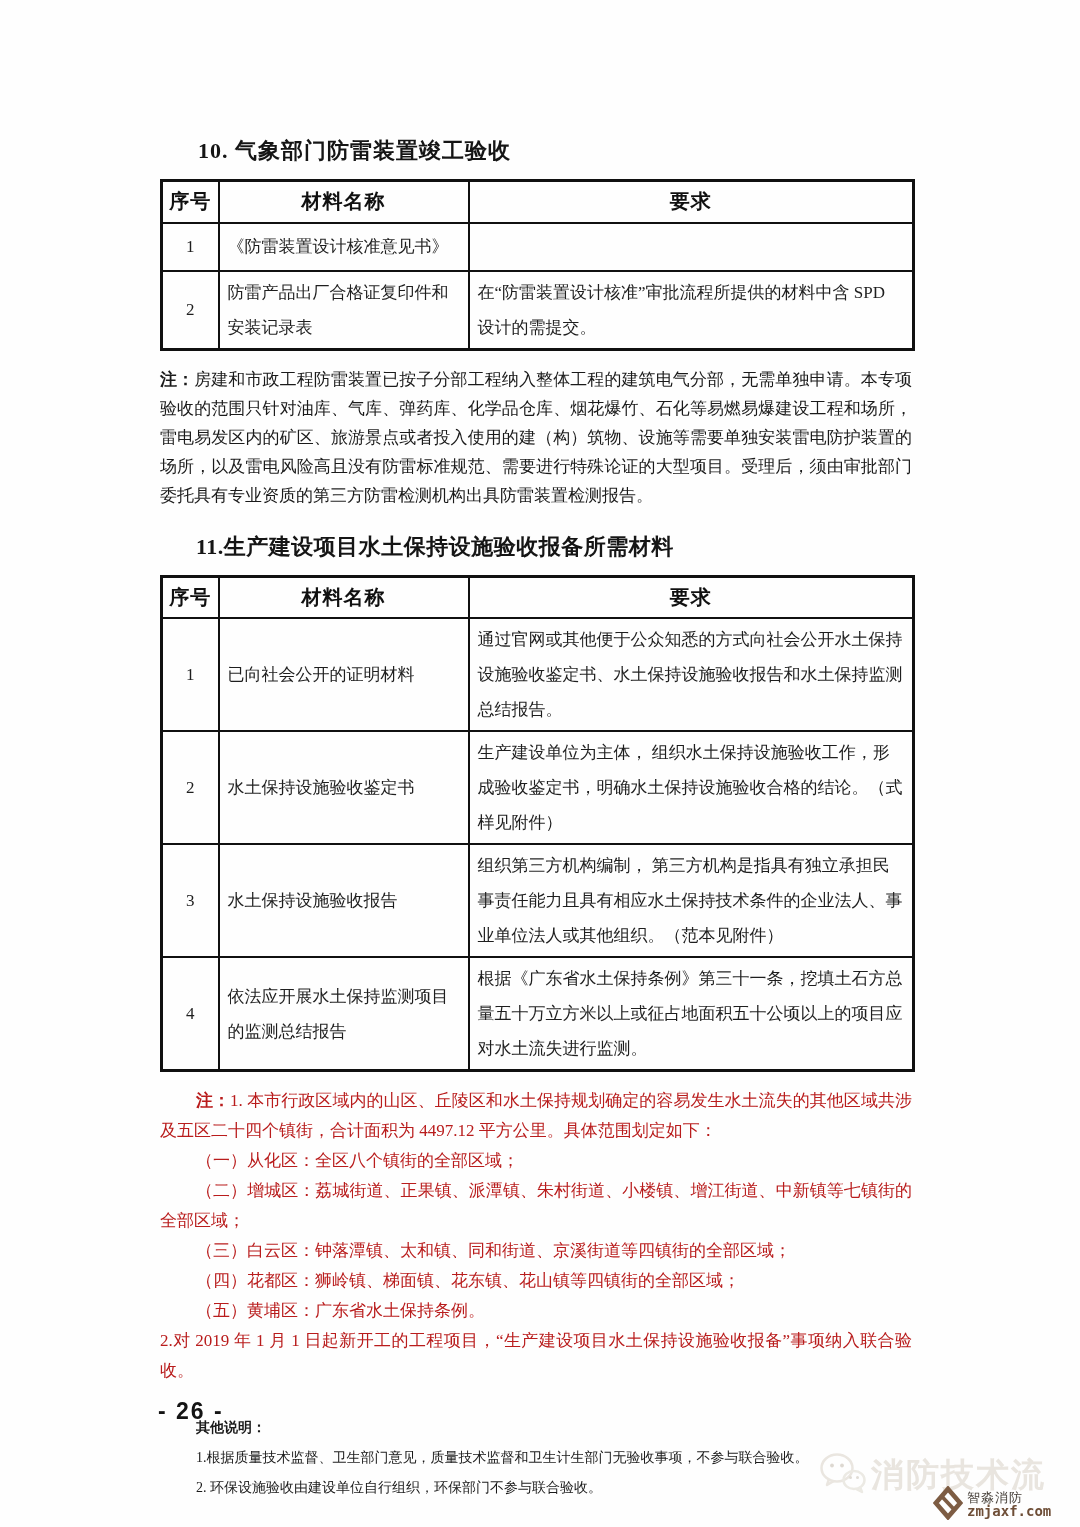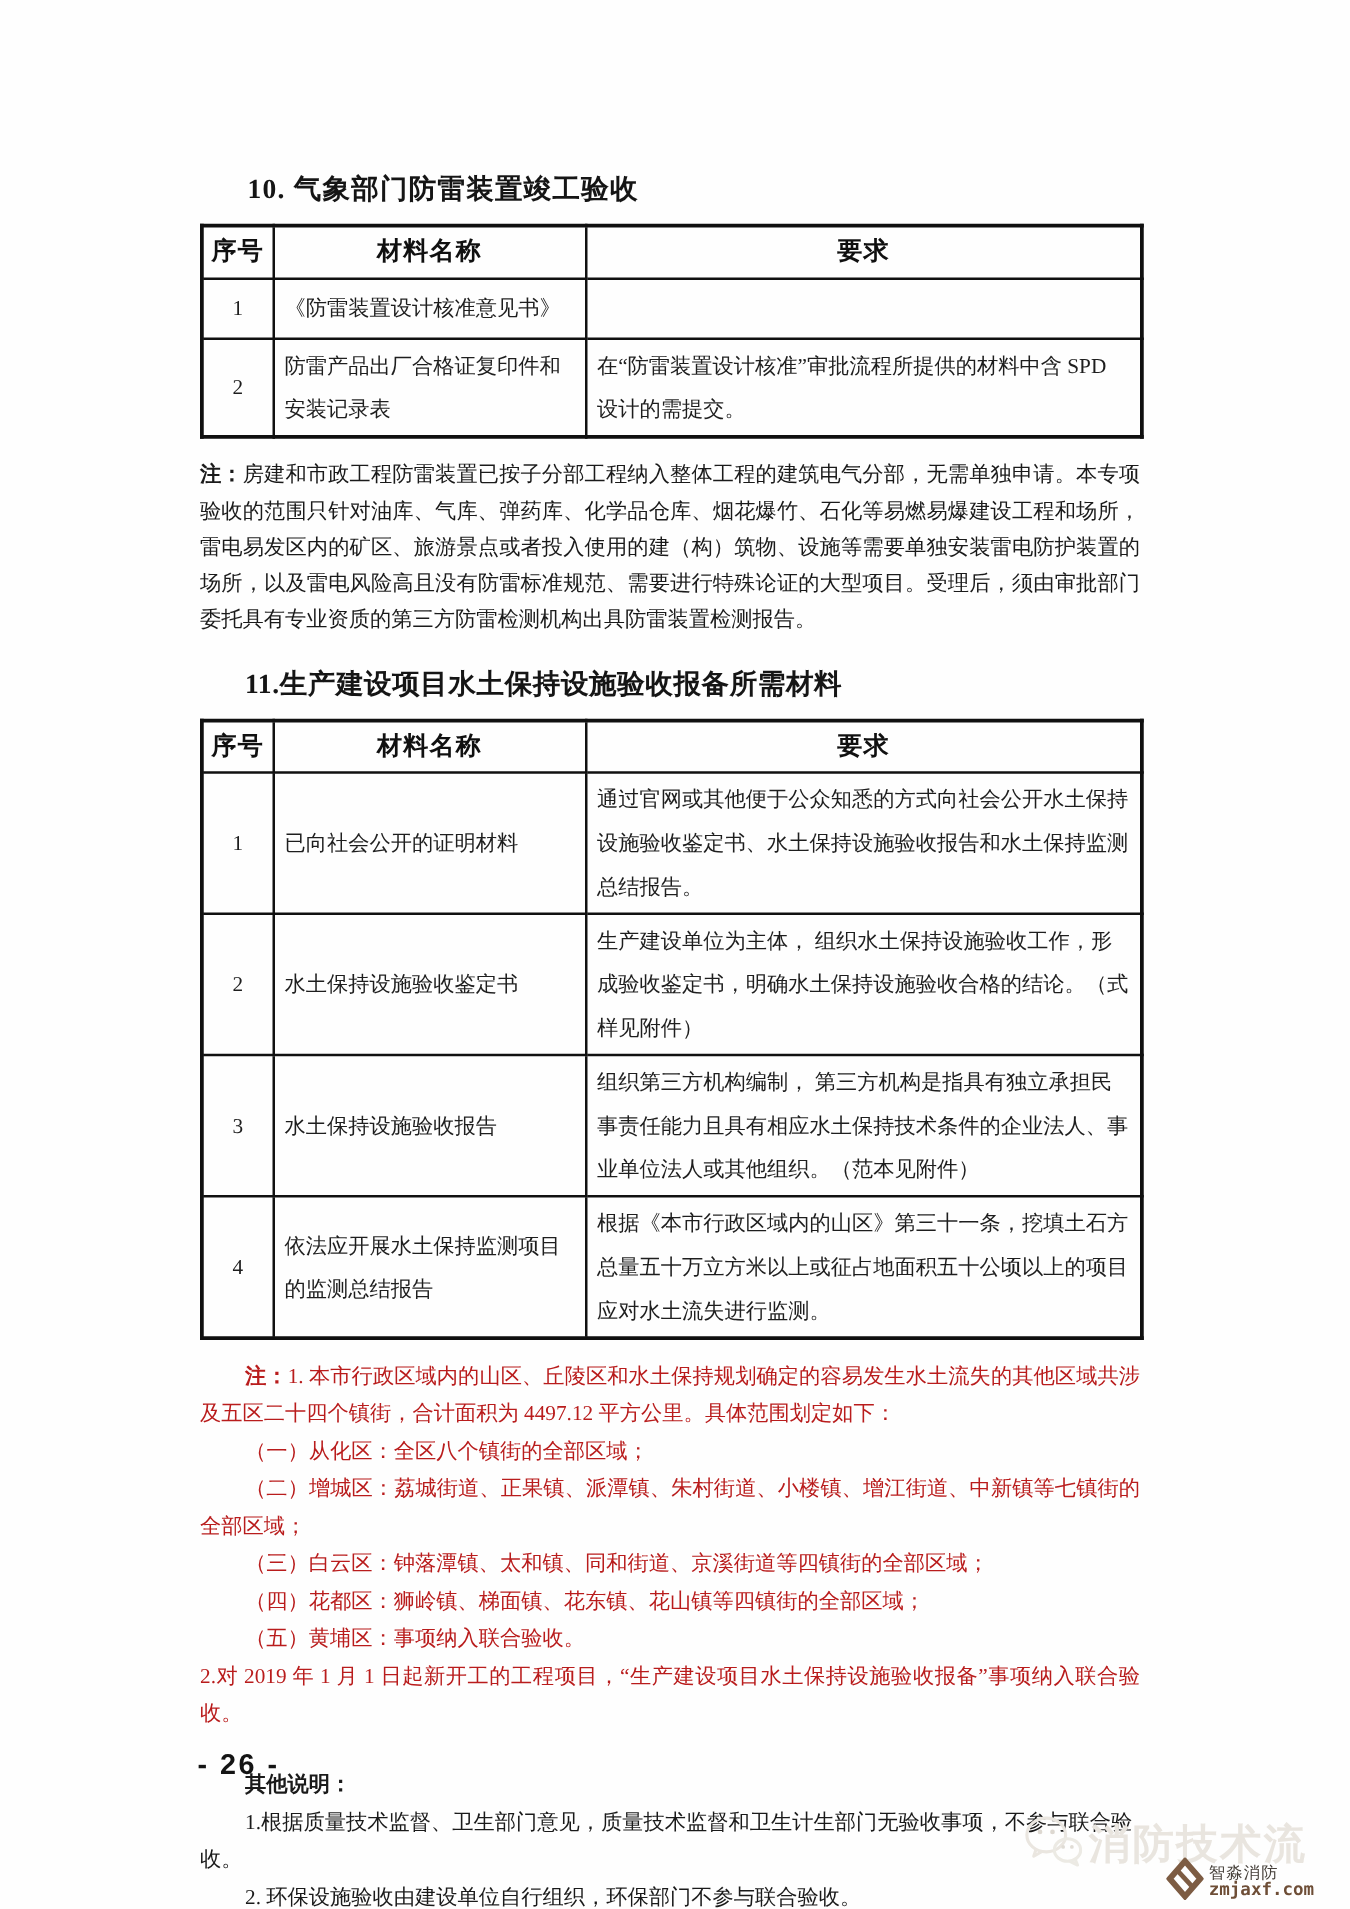--- a/index.html
+++ b/index.html
@@ -50,21 +50,21 @@
   .note1 {
     font-size:17px; line-height:29px; text-align:justify; color:#1a1a1a;
   }
   .note1 b, .note2 b { font-weight:bold; }
   .note2 { margin-top:13px; }
   .note2 p {
     font-size:17px; line-height:30px; text-align:justify; color:#b91c1c;
   }
   .note2 p.indent { text-indent:36px; }
   .other { margin-top:27px; }
-  .other p { font-size:17px; line-height:30px; text-indent:36px; color:#1a1a1a; }
+  .other p { font-size:14px; line-height:30px; text-indent:36px; color:#1a1a1a; }
   .other p.head { font-weight:bold; }
   .page-number {
     position:absolute; left:158px; top:1398px;
     font-family:"Liberation Sans", sans-serif;
     font-size:23px; font-weight:600; letter-spacing:2px; color:#141414;
   }
   .watermark { position:absolute; left:820px; top:1440px; width:250px; height:87px; }
   .wm-light {
     position:absolute; left:0px; top:12px;
     display:flex; align-items:center; gap:5px;
@@ -140,32 +140,32 @@
           <td class="c-req">生产建设单位为主体， 组织水土保持设施验收工作，形成验收鉴定书，明确水土保持设施验收合格的结论。（式样见附件）</td>
         </tr>
         <tr class="row-3">
           <td class="c-no">3</td>
           <td class="c-name">水土保持设施验收报告</td>
           <td class="c-req">组织第三方机构编制， 第三方机构是指具有独立承担民事责任能力且具有相应水土保持技术条件的企业法人、事业单位法人或其他组织。（范本见附件）</td>
         </tr>
         <tr class="row-4">
           <td class="c-no">4</td>
           <td class="c-name">依法应开展水土保持监测项目的监测总结报告</td>
-          <td class="c-req">根据《本市行政区域内的山区》第三十一条，挖填土石方总量五十万立方米以上或征占地面积五十公顷以上的项目应对水土流失进行监测。</td>
+          <td class="c-req">根据《广东省水土保持条例》第三十一条，挖填土石方总量五十万立方米以上或征占地面积五十公顷以上的项目应对水土流失进行监测。</td>
         </tr>
       </tbody>
     </table>
 
     <div class="note2">
       <p class="indent"><b>注：</b><span>1. 本市行政区域内的山区、丘陵区和水土保持规划确定的容易发生水土流失的其他区域共涉及五区二十四个镇街，合计面积为 4497.12 平方公里。具体范围划定如下：</span></p>
       <p class="indent">（一）从化区：全区八个镇街的全部区域；</p>
       <p class="indent">（二）增城区：荔城街道、正果镇、派潭镇、朱村街道、小楼镇、增江街道、中新镇等七镇街的全部区域；</p>
       <p class="indent">（三）白云区：钟落潭镇、太和镇、同和街道、京溪街道等四镇街的全部区域；</p>
       <p class="indent">（四）花都区：狮岭镇、梯面镇、花东镇、花山镇等四镇街的全部区域；</p>
-      <p class="indent">（五）黄埔区：事项纳入联合验收。</p>
+      <p class="indent">（五）黄埔区：广东省水土保持条例。</p>
       <p>2.对 2019 年 1 月 1 日起新开工的工程项目，“生产建设项目水土保持设施验收报备”事项纳入联合验收。</p>
     </div>
 
     <div class="other">
       <p class="head">其他说明：</p>
       <p>1.根据质量技术监督、卫生部门意见，质量技术监督和卫生计生部门无验收事项，不参与联合验收。</p>
       <p>2. 环保设施验收由建设单位自行组织，环保部门不参与联合验收。</p>
     </div>
 
   </div>

